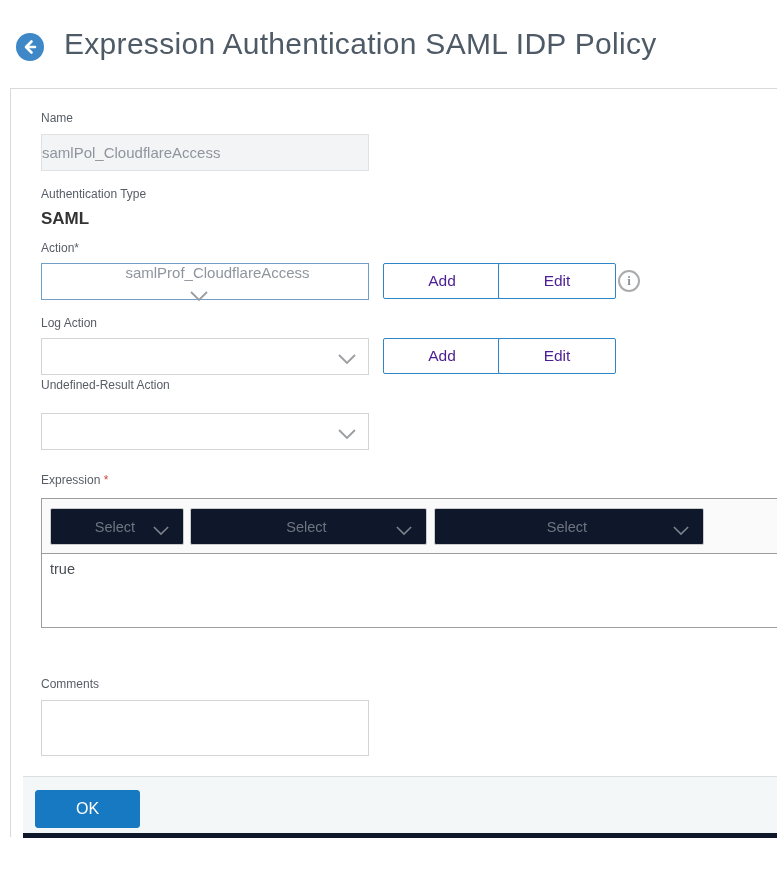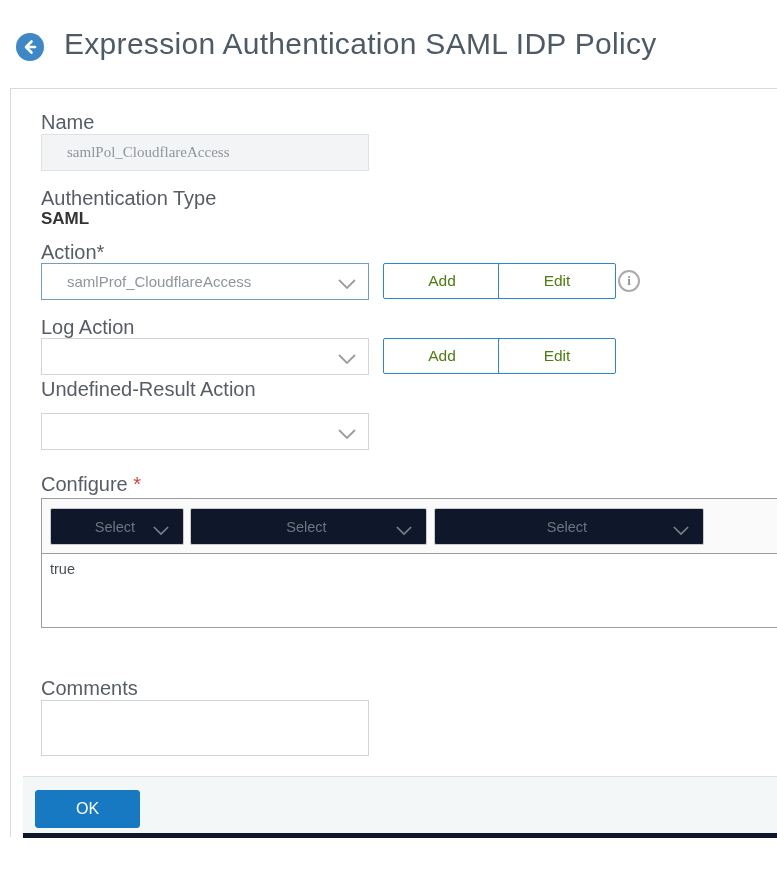--- a/index.html
+++ b/index.html
@@ -20,46 +20,46 @@
     white-space:nowrap;
   }
 
   
   .panel {
     position:absolute; left:10px; top:88px; width:767px; height:749px;
     border-top:1px solid #d8d9da; border-left:1px solid #d8d9da;
     background:#fff;
   }
   .lbl {
-    position:absolute; font-size:20px; color:#575d66; white-space:nowrap;
+    position:absolute; font-size:12px; color:#575d66; white-space:nowrap;
   }
   .bold-val { position:absolute; font-size:17px; font-weight:bold; color:#333; }
 
   .text-input {
     position:absolute; width:328px; height:37px;
     border:1px solid #dfe1e3; background:#f3f4f5;
-    font-family:Liberation Serif, serif;
-    font-size:15px; color:#8f959e; padding-left:25px; outline:none;
+    font-family:Liberation Sans, sans-serif;
+    font-size:15px; color:#8f959e; outline:none;
   }
 
   .sel {
     position:absolute; width:328px; height:37px; background:#fff;
     border:1px solid #d2d4d6; cursor:pointer;
     display:flex; align-items:center;
   }
-  .sel.accent { border-color:#6f9fc6; }
+  .sel.accent { border-color:#6f9fc6;flex-direction:column; }
   .sel .sel-val {
     font-size:15px; color:#8f959e; padding-left:25px; flex:1;
     white-space:nowrap; overflow:hidden;
   }
   .sel .chev { width:18px; height:11px; margin-right:12px; flex:none; }
 
   .btn-outline {
     position:absolute; width:118px; height:36px; background:#fff;
-    border:1px solid #2e86c8; border-radius:2px; color:#4d7c0f;
+    border:1px solid #2e86c8; border-radius:2px; color:#4c1d95;
     font-size:15.5px; font-family:"Liberation Sans", sans-serif;
     cursor:pointer; text-align:center; line-height:34px;
   }
   .info {
     position:absolute; width:22px; height:22px; border:2px solid #a9abad;
     border-radius:50%; color:#8e9296; font-size:13px; font-weight:bold;
     text-align:center; line-height:18px; cursor:pointer;
     font-family:"Liberation Serif", serif;
   }
 
@@ -162,21 +162,21 @@
   <div class="sel" style="left:30px; top:324px;">
     <span class="sel-val"></span>
     <span class="chev">
       <svg width="18" height="11" viewBox="0 0 18 11">
         <polyline points="1,1 9,9 17,1" fill="none" stroke="#9a9da1" stroke-width="1.8"></polyline>
       </svg>
     </span>
   </div>
 
   <div class="lbl" style="left:30px; top:384px;">
-    <span>Configure</span>
+    <span>Expression</span>
     <span class="req">*</span>
   </div>
   <div class="expr-box">
     <div class="expr-toolbar">
       <div class="expr-sel" style="left:8px; width:134px;">
         <span class="sel-val">Select</span>
         <span class="chev">
           <svg width="16" height="10" viewBox="0 0 18 11">
             <polyline points="1,1 9,9 17,1" fill="none" stroke="#7d828a" stroke-width="1.8"></polyline>
           </svg>

